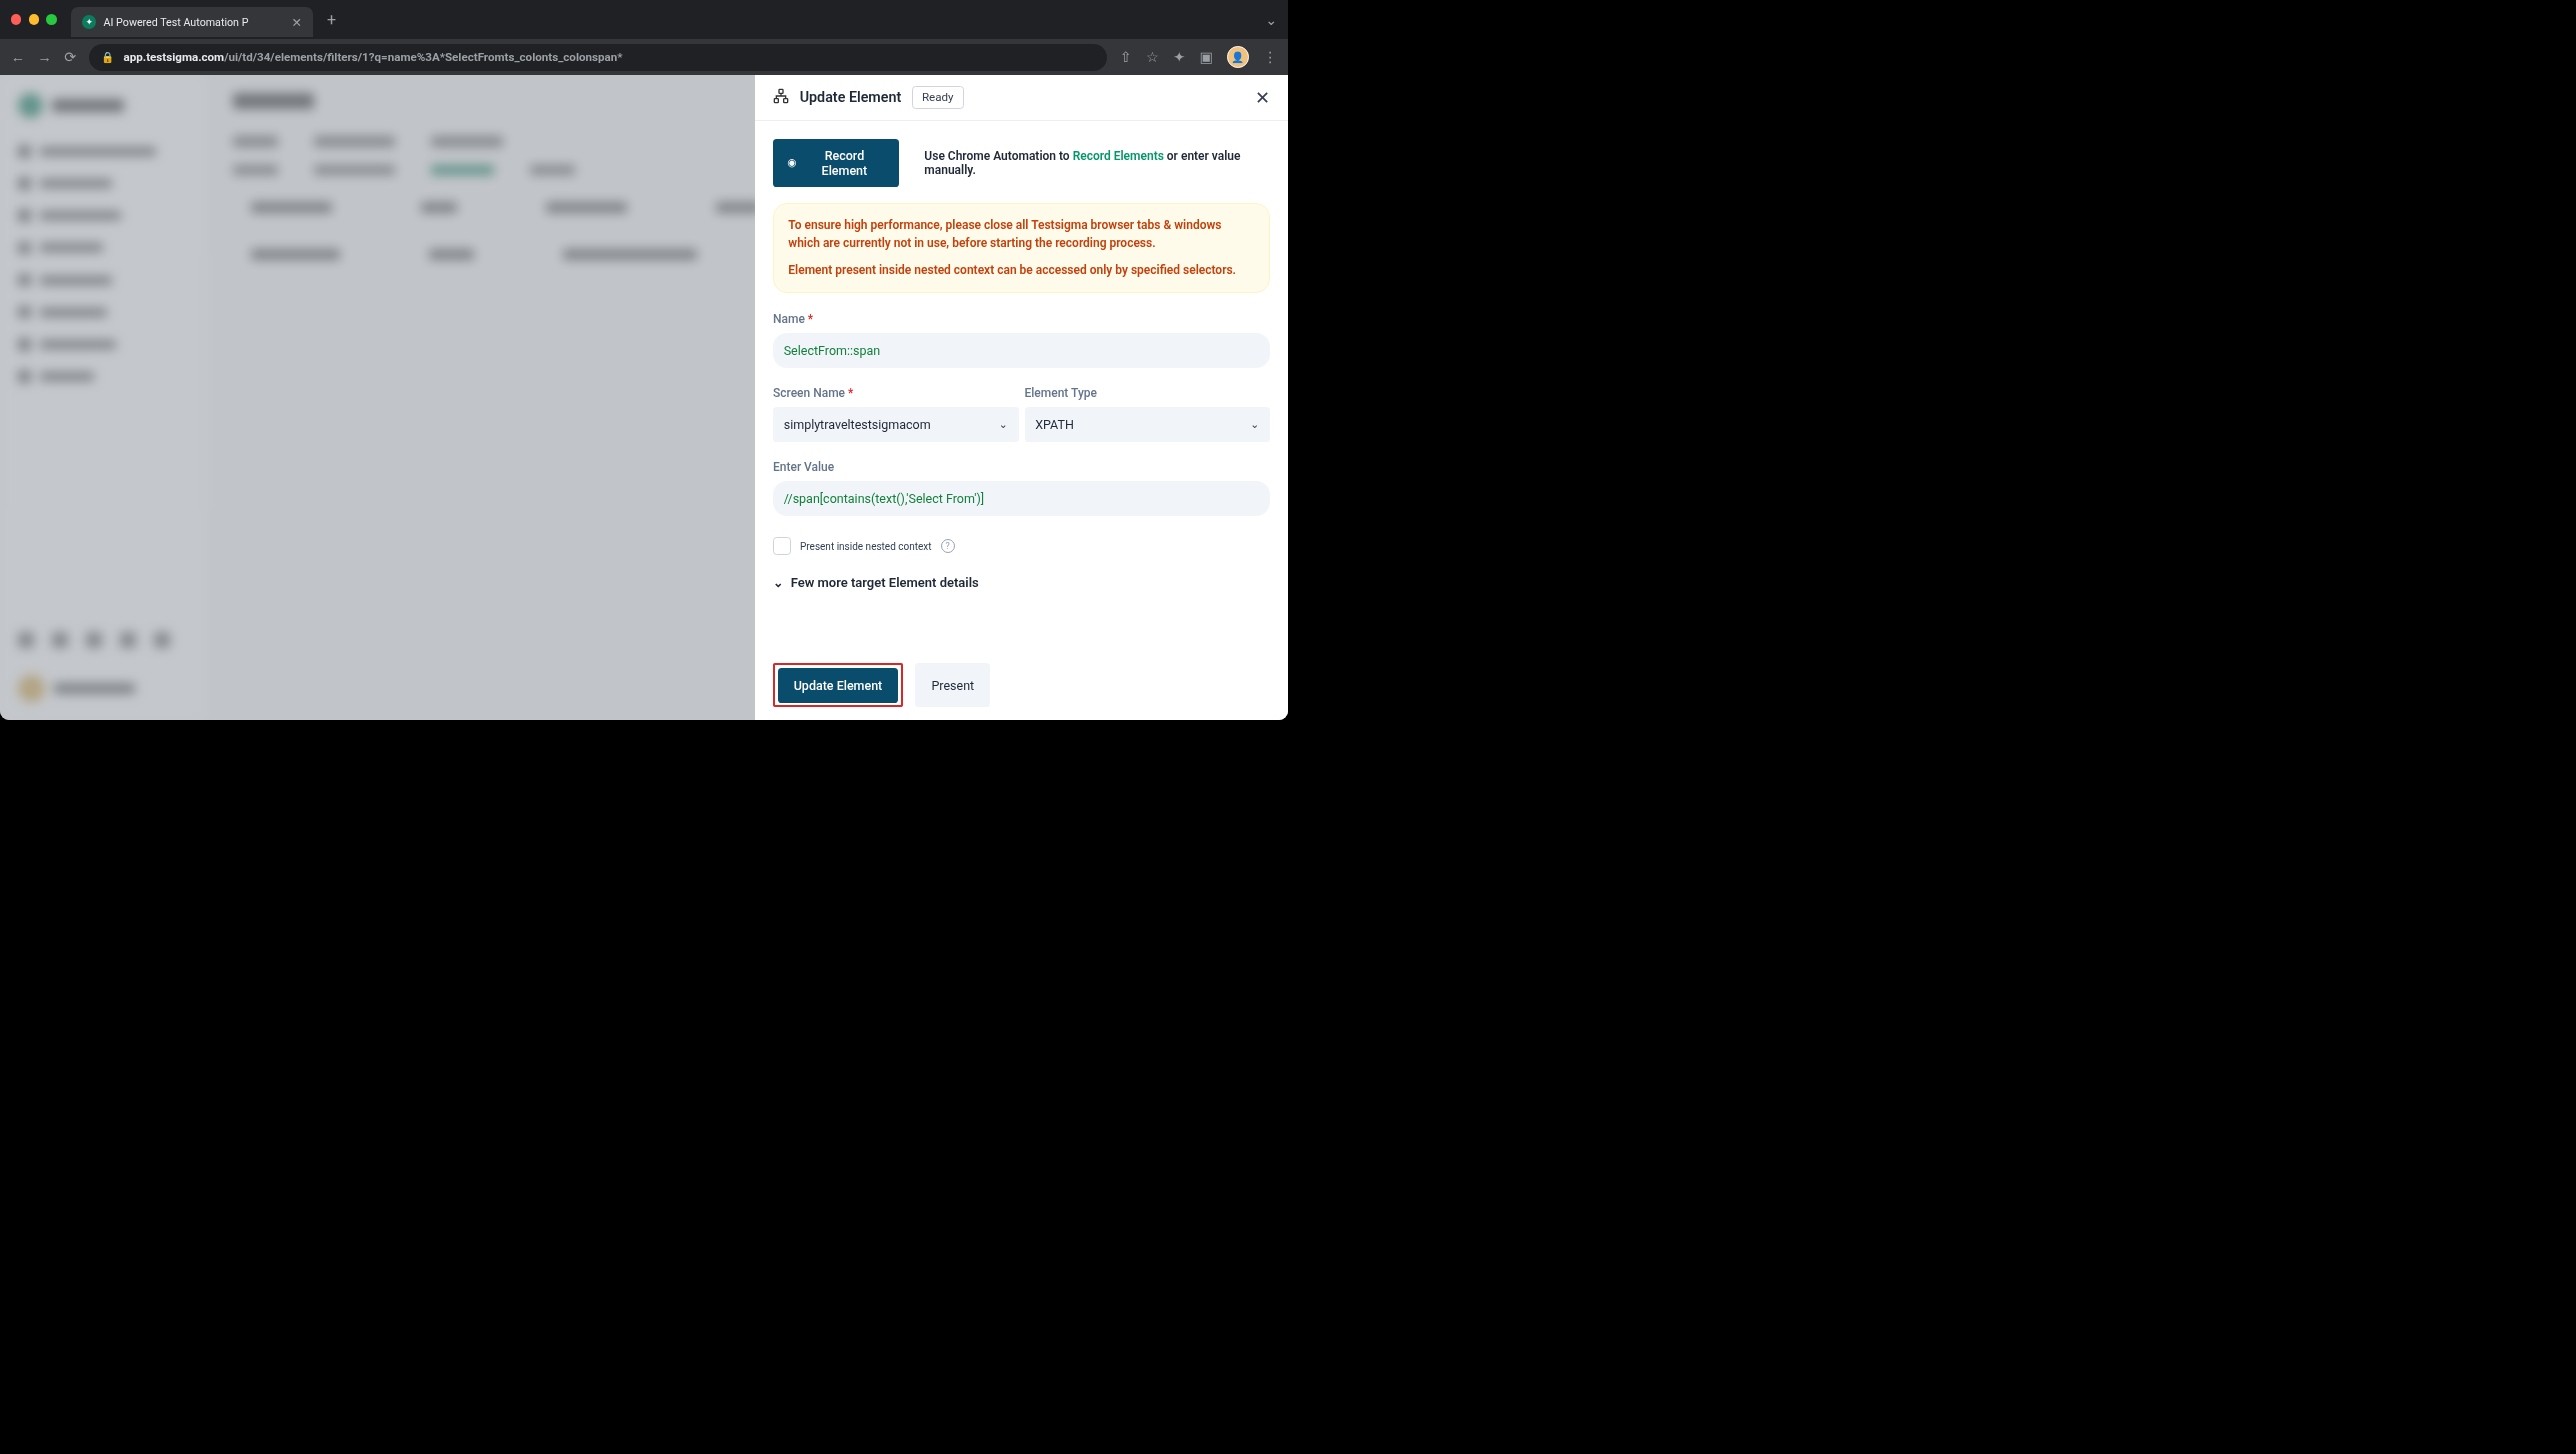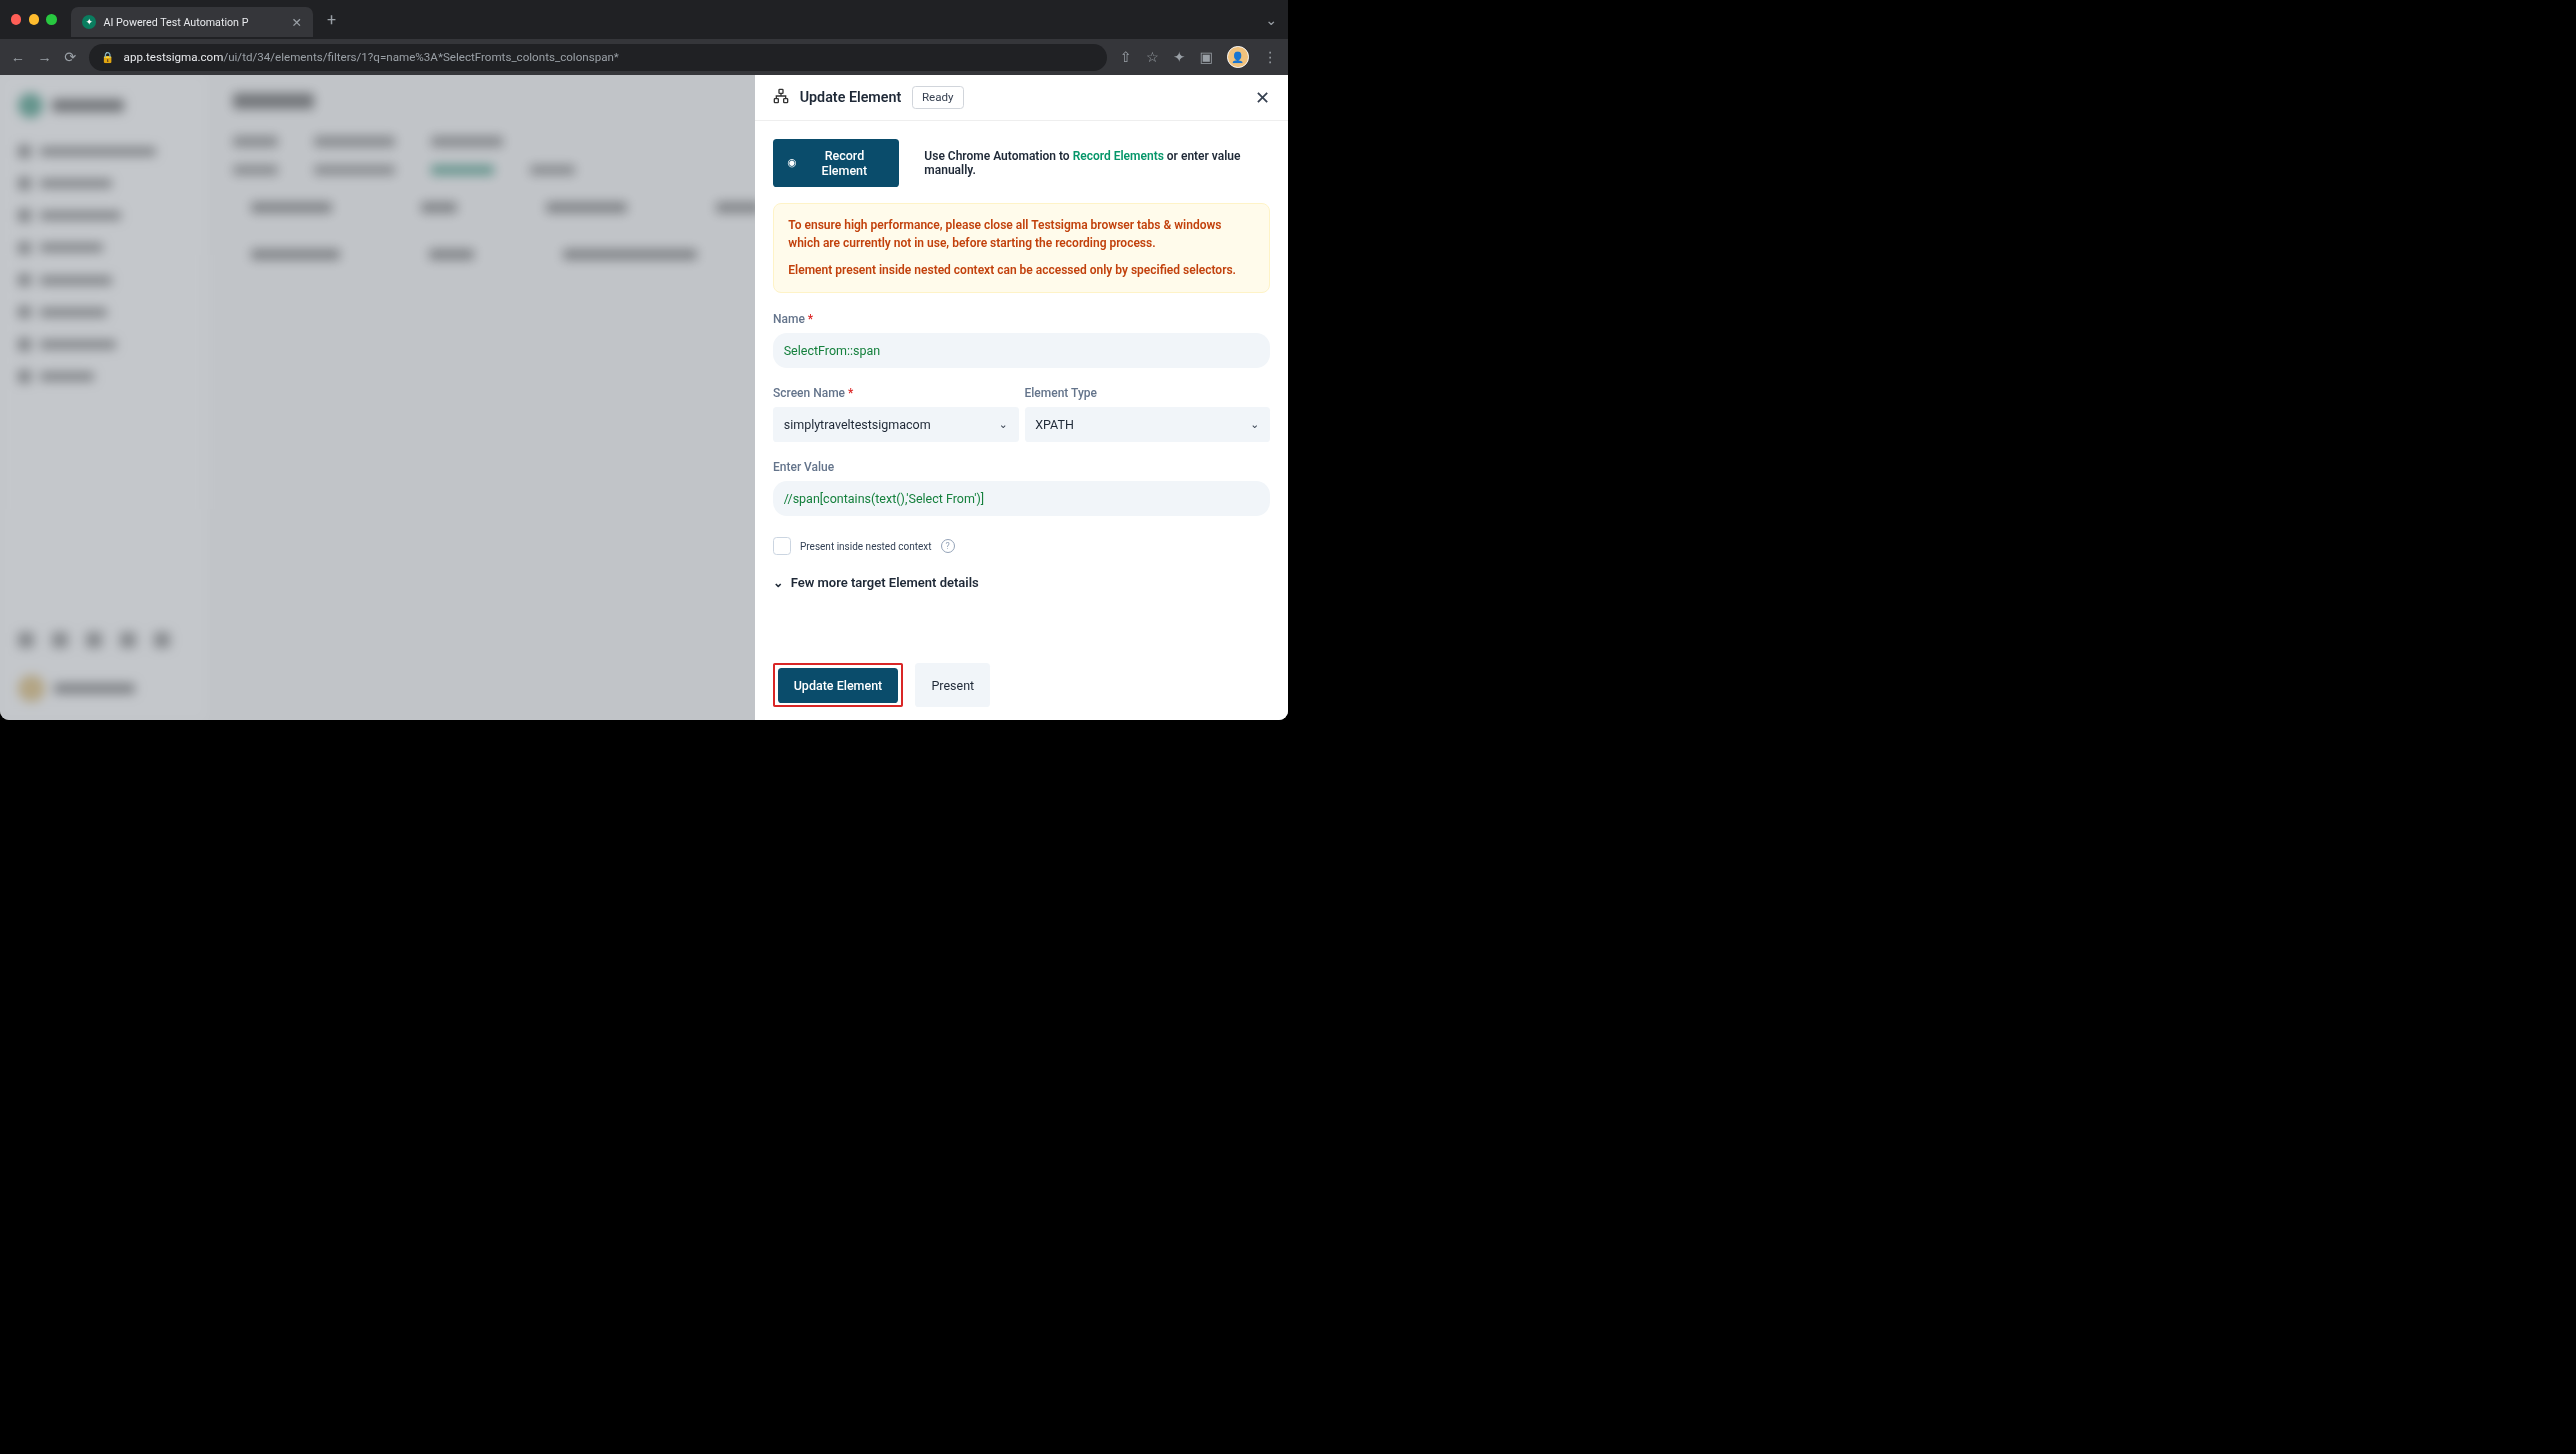--- a/index.html
+++ b/index.html
@@ -15,21 +15,21 @@
 .tab { background: #35363a; border-radius: 7.2px 7.2px 0 0; padding: 7.2px 10.7px; display: flex; align-items: center; gap: 7.2px; font-size: 10.7px; color: #e8eaed; margin-top: 5.4px; height: 30px; }
 .tab-icon { width: 14.3px; height: 14.3px; background: #0a7d5f; border-radius: 50%; display:flex; align-items:center; justify-content:center; color:#fff; font-size:9px; }
 .tab-close { color: #9aa0a6; font-size: 12.5px; margin-left: 36px; }
 .new-tab { color: #9aa0a6; font-size: 16px; margin-left: 14.3px; }
 .chrome-right { margin-left: auto; color:#9aa0a6; }
 
 .nav-bar { background: #35363a; height: 36px; display: flex; align-items: center; padding: 0 10.7px; gap: 12.5px; }
 .nav-icon { color: #9aa0a6; font-size: 14.3px; cursor: pointer; }
 .url-bar { flex: 1; background: #202124; border-radius: 18px; height: 27px; display: flex; align-items: center; padding: 0 12.5px; gap: 9px; }
 .lock-icon { color: #9aa0a6; font-size: 10.7px; }
-.url-text { color: #e8eaed; font-size: 11.6px; }
+.url-text { color: #e8eaed; font-size: 11.6px; font-weight: bold; }
 .url-dim { color: #9aa0a6; }
 .nav-right { display:flex; align-items:center; gap:14.3px; color:#e8eaed; }
 .avatar { width:21.5px; height:21.5px; border-radius:50%; background:#f1c27d; border:0.9px solid #fff; display:flex; align-items:center; justify-content:center; font-size:10.7px; }
 
 
 .app-content { position: absolute; top: 75px; left: 0; right: 0; bottom: 7.2px; background: #f8f8f8; border-radius: 0 0 9px 9px; overflow: hidden; }
 
 
 .blurred-bg { position: absolute; inset: 0; filter: blur(5.4px); opacity: 0.6; }
 .bg-sidebar { position:absolute; left:0; top:0; width:206px; height:100%; background:#fff; padding:18px; }
@@ -65,21 +65,21 @@
 .close-btn { margin-left:auto; font-size:18px; color:#374151; cursor:pointer; }
 
 .panel-body { padding:18px; flex:1; overflow-y:auto; }
 
 .record-row { display:flex; align-items:center; gap:25px; margin-bottom:16px; }
 .record-btn { background:#0a4c6b; color:#fff; border:none; border-radius:3.6px; padding:9px 14.3px; font-size:12.5px; display:flex; align-items:center; gap:7.2px; cursor:pointer; font-weight:500; }
 .record-btn::before { content:"◉"; font-size:10.7px; }
 .record-text { font-size:12px; color:#1f2937; font-weight:600; }
 .record-link { color:#059669;text-align:center; }
 
-.warn-box { background:#fffbeb; border:0.9px solid #fef3c7; border-radius:8px; padding:12.5px 14.3px; margin-bottom:19.7px; }
+.warn-box { background:#fffbeb; border:0.9px solid #fef3c7; border-radius:14px; padding:12.5px 14.3px; margin-bottom:19.7px; }
 .warn-text { color:#c2410c; font-size:12px; font-weight:600; line-height:1.5; margin-bottom:9px; }
 .warn-text:last-child { margin-bottom:0; }
 
 .field-label { font-size:12px; color:#64748b; font-weight:500; margin-bottom:7.2px; display:block; }
 .req { color:#dc2626; }
 .field-input { width:100%; background:#f1f5f9; border:none; border-radius:14px; padding:9.8px 10.7px; font-size:12.5px; color:#15803d; margin-bottom:18px; }
 .field-row { display:flex; gap:6px; }
 .field-col { flex:1; }
 .field-select { width:100%; background:#f1f5f9; border:none; border-radius:3.6px; padding:9.8px 10.7px; font-size:12.5px; color:#1f2937; margin-bottom:18px; display:flex; justify-content:space-between; align-items:center; cursor:pointer; }
 .chevron { color:#374151; font-size:10.7px; }

